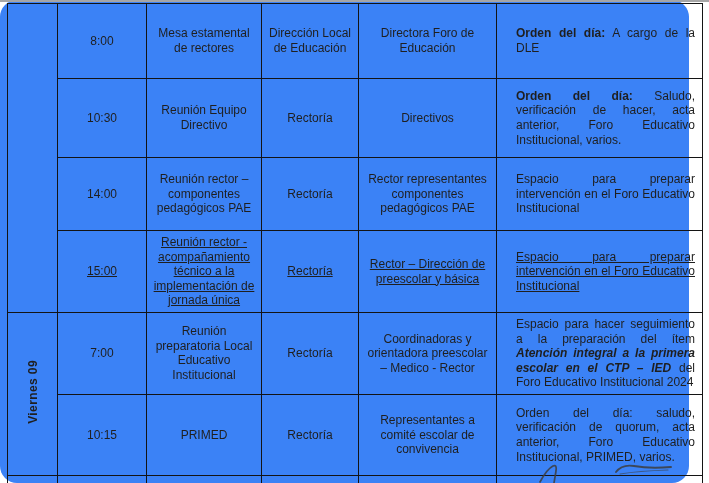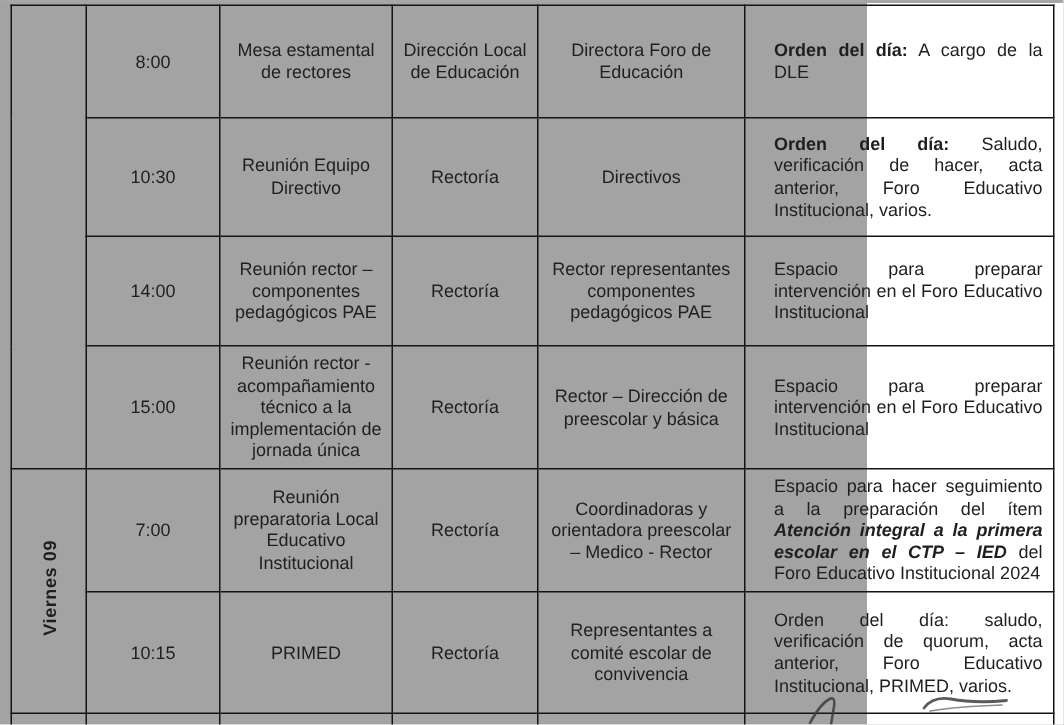--- a/index.html
+++ b/index.html
@@ -4,23 +4,24 @@
 <style>
   html, body {
     margin: 0; padding: 0;
     width: 709px; height: 483px;
     overflow: hidden;
     background: #ffffff;
     font-family: "Liberation Sans", "DejaVu Sans", sans-serif;
   }
   .page {
     position: relative;
-    width: 578px; height: 483px;
-    background: #a3a3a3;
+    width: 689px; height: 483px;
+    background: #3b82f6;
     color: #1f1f1f;
+    border-radius: 17px;
   }
   .top-scan-line {
     position: absolute;
     top: 0; left: 0;
     width: 709px; height: 2px;
     background: #a6a6a6;
   }
   table.schedule {
     position: absolute;
     top: 3px; left: 7px;
@@ -62,21 +63,21 @@
     padding: 4px 7px;
   }
   .desc-text {
     text-align: justify;
     text-justify: inter-word;
     margin-left: 12px;
   }
   tr.row-0 td { height: 66px; }
   tr.row-1 td { height: 70px; }
   tr.row-2 td { height: 64px; }
-  tr.row-3 td { height: 73px; }
+  tr.row-3 td { height: 73px; text-decoration: underline; }
   tr.row-4 td { height: 65px; }
   tr.row-5 td { height: 72px; }
   tr.row-6 td { height: 72px; }
   .signature {
     position: absolute;
     left: 520px; top: 460px;
     width: 170px; height: 23px;
   }
 </style>
 </head>

